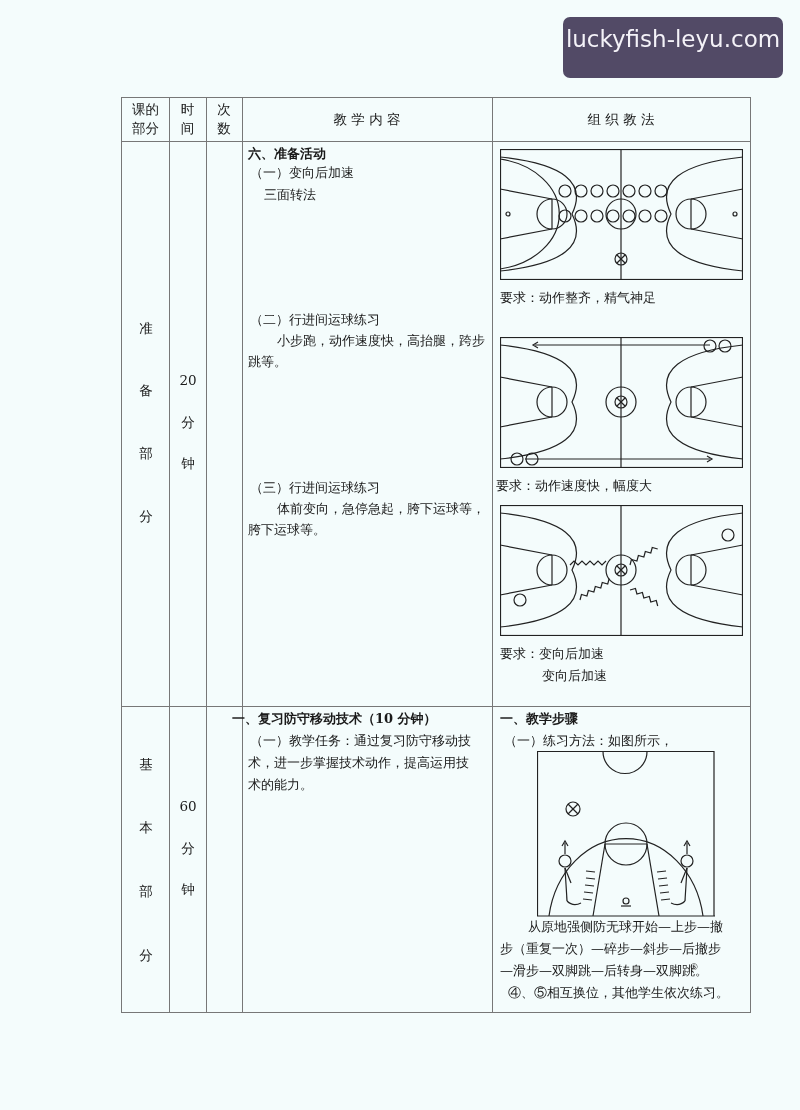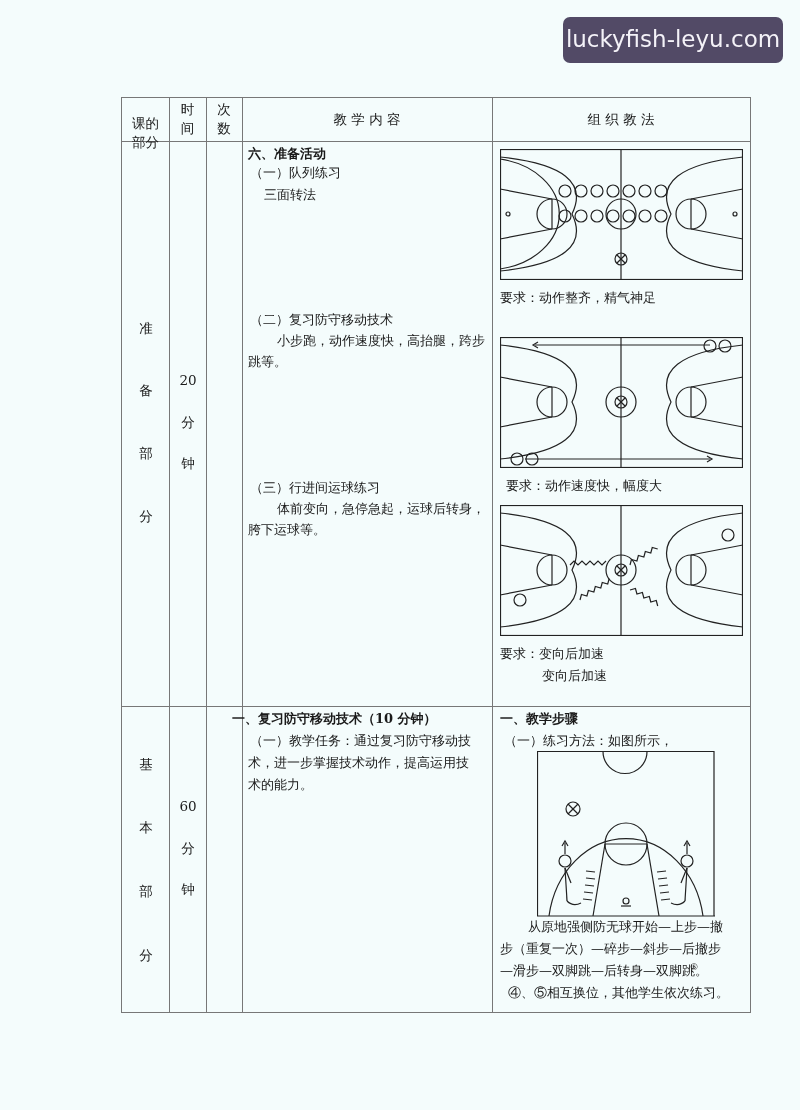--- a/index.html
+++ b/index.html
@@ -1,18 +1,18 @@
 <!DOCTYPE html>
 <html><head>
 <meta charset="utf-8">
 <style>
   html,body{margin:0;padding:0;}
   body{width:800px;height:1110px;background:#f4fcfc;position:relative;overflow:hidden;
        font-family:"DejaVu Serif","Liberation Serif",serif;color:#1a1a1a;}
-  .watermark{position:absolute;left:563px;top:17px;width:220px;height:46px;background:#524a66;
+  .watermark{position:absolute;left:563px;top:17px;width:220px;height:61px;background:#524a66;
        border-radius:7px;color:#f4f2f8;font-family:"DejaVu Sans","Liberation Sans",sans-serif;
        font-size:23px;line-height:45px;text-align:center;}
   .tbl{position:absolute;left:121px;top:97px;width:630px;height:916px;border:1px solid #777;box-sizing:border-box;}
   .vline{position:absolute;top:0;bottom:0;width:1px;background:#777;}
   .hline{position:absolute;left:0;right:0;height:1px;background:#777;}
   .cell{position:absolute;font-size:13px;line-height:22px;}
   .hdr{text-align:center;font-size:13.5px;line-height:19px;}
   .vchar{position:absolute;font-size:13.5px;width:20px;text-align:center;}
   .txt{position:absolute;font-size:13px;line-height:22px;white-space:nowrap;}
   .bold{font-weight:bold;}
@@ -27,21 +27,21 @@
 <div class="tbl">
 
   <div class="vline" style="left:47px"></div>
   <div class="vline" style="left:84px"></div>
   <div class="vline" style="left:120px"></div>
   <div class="vline" style="left:370px"></div>
 
   <div class="hline" style="top:43px"></div>
   <div class="hline" style="top:608px"></div>
 
-  <div class="cell hdr" style="left:0;top:16px;width:47px">
+  <div class="cell hdr" style="left:0;top:2px;width:47px">
     <div>课的</div>
     <div>部分</div>
   </div>
   <div class="cell hdr" style="left:47px;top:2px;width:37px">
     <div>时</div>
     <div>间</div>
   </div>
   <div class="cell hdr" style="left:84px;top:2px;width:36px">
     <div>次</div>
     <div>数</div>
@@ -51,27 +51,27 @@
 
   <div class="vchar" style="left:14px;top:222px">准</div>
   <div class="vchar" style="left:14px;top:284px">备</div>
   <div class="vchar" style="left:14px;top:347px">部</div>
   <div class="vchar" style="left:14px;top:410px">分</div>
   <div class="vchar" style="left:56px;top:274px">20</div>
   <div class="vchar" style="left:56px;top:316px">分</div>
   <div class="vchar" style="left:56px;top:357px">钟</div>
 
   <div class="txt bold" style="left:126px;top:45px">六、准备活动</div>
-  <div class="txt" style="left:128px;top:64px">（一）队列练习</div>
+  <div class="txt" style="left:128px;top:64px">（一）变向后加速</div>
   <div class="txt" style="left:142px;top:86px">三面转法</div>
-  <div class="txt" style="left:128px;top:211px">（二）复习防守移动技术</div>
+  <div class="txt" style="left:128px;top:211px">（二）行进间运球练习</div>
   <div class="txt" style="left:155px;top:232px">小步跑，动作速度快，高抬腿，跨步</div>
   <div class="txt" style="left:126px;top:253px">跳等。</div>
   <div class="txt" style="left:128px;top:379px">（三）行进间运球练习</div>
-  <div class="txt" style="left:155px;top:400px">体前变向，急停急起，运球后转身，</div>
+  <div class="txt" style="left:155px;top:400px">体前变向，急停急起，胯下运球等，</div>
   <div class="txt" style="left:126px;top:421px">胯下运球等。</div>
 
   <svg class="court" style="left:378px;top:51px" width="243" height="131">
     <rect x="0.5" y="0.5" width="242" height="130"></rect>
     <line x1="121" y1="0" x2="121" y2="131"></line>
     <circle cx="121" cy="65" r="15"></circle>
     <path d="M0 10 A 73 56 0 0 1 0 120" transform="translate(0,0)"></path>
     <path d="M0 8 Q 95 18 72 65 Q 95 112 0 122"></path>
     <line x1="0" y1="40" x2="52" y2="50"></line>
       <line x1="0" y1="90" x2="52" y2="80"></line>
@@ -125,21 +125,21 @@
       <circle cx="191" cy="65" r="15"></circle>
     <line x1="210" y1="8" x2="35" y2="8"></line>
       <path d="M38 5 L33 8 L38 11"></path>
     <circle cx="210" cy="9" r="6"></circle>
       <circle cx="225" cy="9" r="6"></circle>
     <line x1="25" y1="122" x2="210" y2="122"></line>
       <path d="M207 119 L212 122 L207 125"></path>
     <circle cx="17" cy="122" r="6"></circle>
       <circle cx="32" cy="122" r="6"></circle>
   </svg>
-  <div class="txt" style="left:384px;top:377px">要求：动作速度快，幅度大</div>
+  <div class="txt" style="left:374px;top:377px">要求：动作速度快，幅度大</div>
 
   <svg class="court" style="left:378px;top:407px" width="243" height="131">
     <rect x="0.5" y="0.5" width="242" height="130"></rect>
     <line x1="121" y1="0" x2="121" y2="131"></line>
     <circle cx="121" cy="65" r="15"></circle>
     <circle cx="121" cy="65" r="6"></circle>
       <line x1="117" y1="61" x2="125" y2="69"></line>
       <line x1="125" y1="61" x2="117" y2="69"></line>
     <path d="M0 8 Q 95 18 72 65 Q 95 112 0 122"></path>
     <line x1="0" y1="40" x2="52" y2="50"></line>

